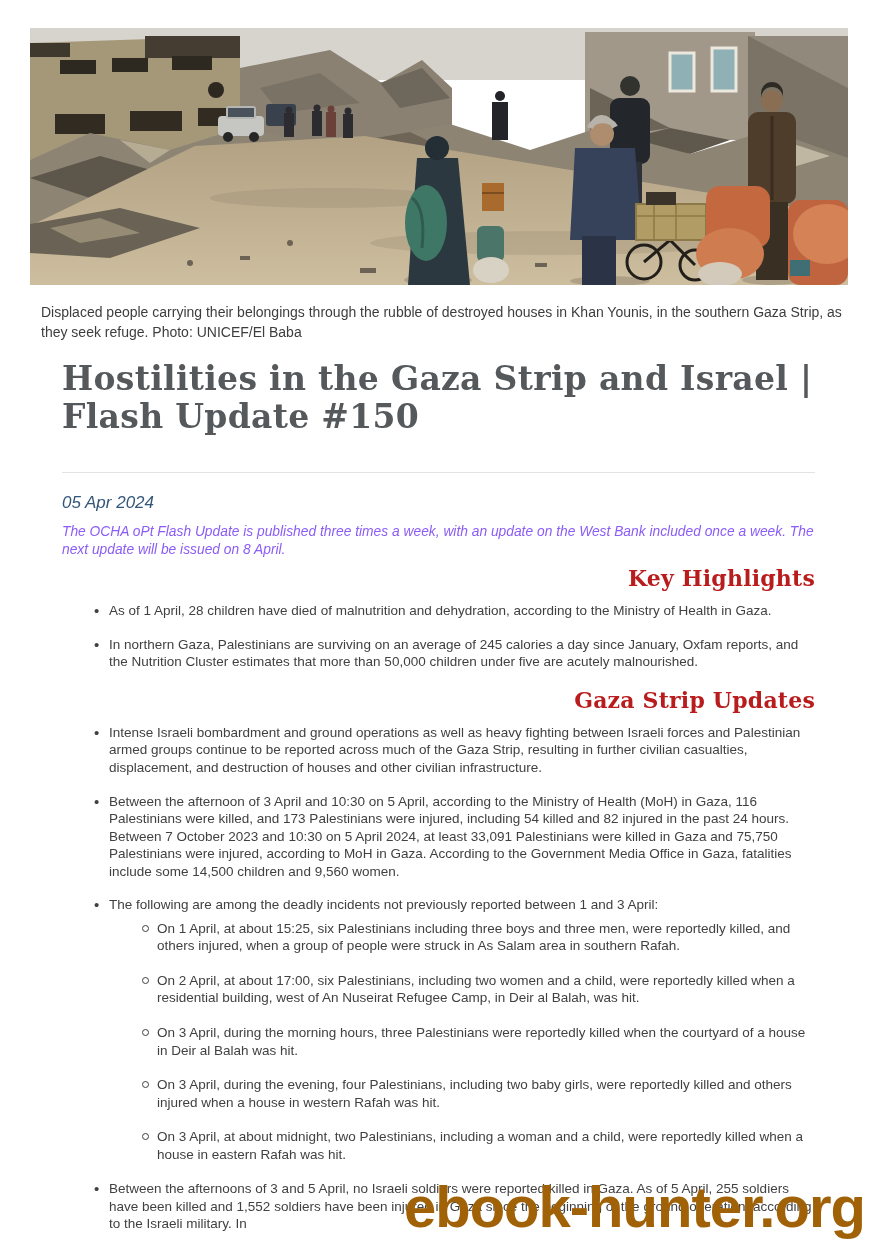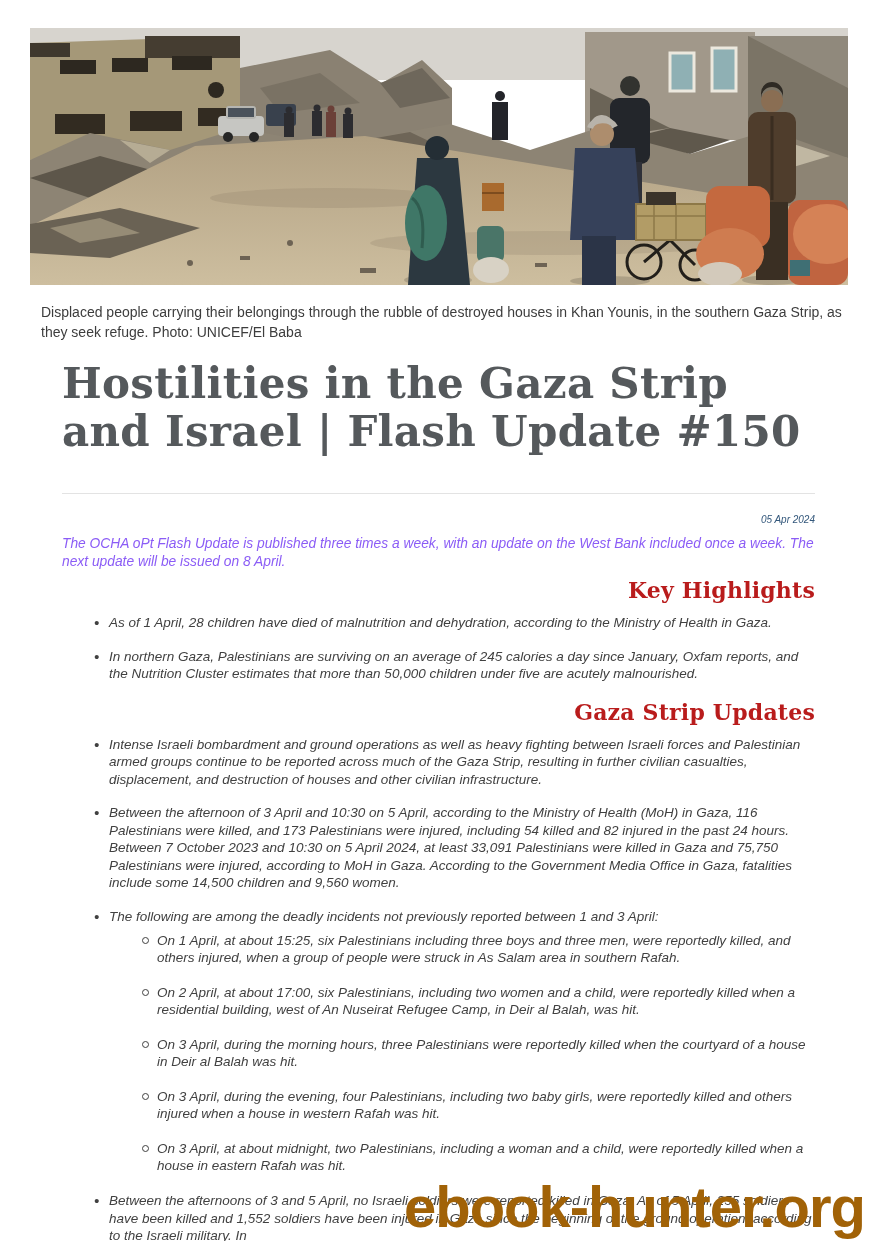--- a/index.html
+++ b/index.html
@@ -10,39 +10,39 @@
   }
   .photo{position:absolute;left:30px;top:28px;width:818px;height:257px;margin:0;overflow:hidden;}
   .photo svg{display:block;width:818px;height:257px;}
   .caption{
     position:absolute;left:41px;top:288px;width:807px;
     font-size:14px;line-height:1.45;color:#3d3d3d;
   }
   .article{position:absolute;left:62px;top:360px;width:753px;}
   h1.title{
     font-family:"DejaVu Serif", serif;font-weight:700;
-    font-size:42px;line-height:1.15;color:#55595c;letter-spacing:.3px;
+    font-size:33px;line-height:1.15;color:#55595c;letter-spacing:.3px;
     margin:0 0 36px 0;
   }
   .divider{border:none;border-top:1px solid #e3e3e3;margin:0;}
   .pub-date{
-    text-align:right;font-style:italic;color:#33577b;
-    font-size:10px;margin:20px 0 10px 0;
+    font-style:italic;color:#33577b;
+    font-size:17px;margin:20px 0 10px 0;
   }
   .intro{
     font-style:italic;font-size:13.8px;line-height:1.32;color:#8b5cf6;
     margin:0 0 6px 0;
   }
   h2.section-h{
     font-family:"DejaVu Serif", serif;font-weight:600;
     font-size:22px;color:#b91c1c;letter-spacing:.2px;
     margin:0 0 11px 0;
     text-align:right;
   }
-  ul.main{list-style:none;margin:0;padding:0 0 0 47px;font-size:13.5px;line-height:1.3;font-style:italic;}
+  ul.main{list-style:none;margin:0;padding:0 0 0 47px;font-size:13.5px;line-height:1.3;}
   ul.main > li{position:relative;margin:0 0 16px 0;}
   ul.main > li::before{content:"\2022";position:absolute;left:-15px;top:-1px;font-size:15px;color:#414141;}
   ul.sub{list-style:none;margin:6px 0 0 0;padding:0 0 0 48px;}
   ul.sub > li{position:relative;margin:0 0 17px 0;}
   ul.sub > li::before{
     content:"";position:absolute;left:-15px;top:5px;width:5px;height:5px;
     border:1.2px solid #414141;border-radius:50%;background:transparent;
   }
   .watermark{
     position:absolute;left:404px;top:1178px;white-space:nowrap;

